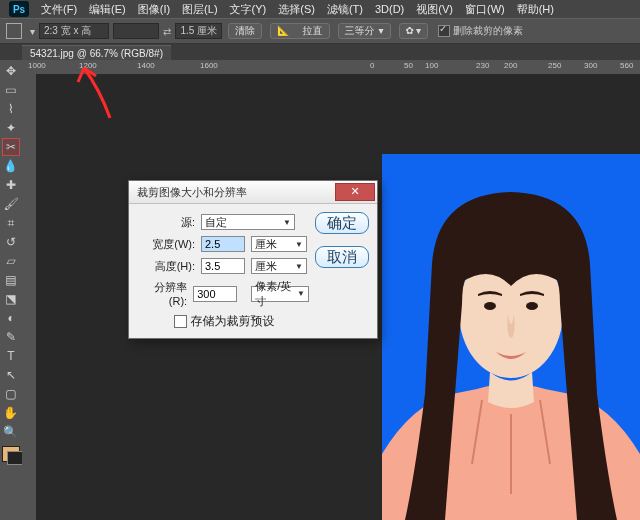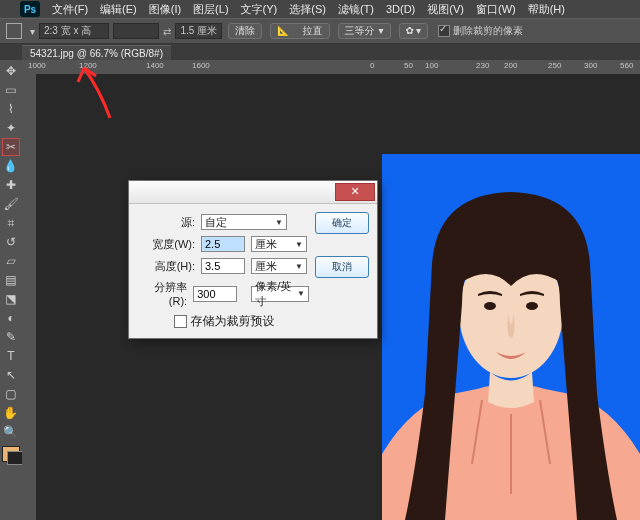--- a/index.html
+++ b/index.html
@@ -1,17 +1,17 @@
 <!DOCTYPE html>
 <html><head>
 <meta charset="utf-8">
 <style>
   html,body{margin:0;padding:0;width:640px;height:520px;background:#474747;font-family:"Microsoft YaHei",Tahoma,sans-serif;font-size:11px;color:#d6d6d6;overflow:hidden}
   
-  #menubar{height:18px;background:#454545;display:flex;align-items:center;padding-left:20px;font-size:11px;color:#e8e8e8}
+  #menubar{height:18px;background:#454545;display:flex;align-items:center;padding-left:9px;font-size:11px;color:#e8e8e8}
   #menubar .ps{width:20px;height:16px;background:#001d26;border-radius:3px;display:flex;align-items:center;justify-content:center;color:#4fc4ff;font-weight:bold;font-size:10px;margin-right:8px}
   #menubar span.mi{margin-right:4px;padding:1px 4px;cursor:default}
   
   #optbar{height:24px;background:#525252;border-top:1px solid #606060;border-bottom:1px solid #353535;display:flex;align-items:center;padding-left:6px;font-size:10px;color:#c9c9c9}
   #optbar .croptool{width:14px;height:14px;border:1px solid #aaa;margin-right:6px}
   #optbar .fld{background:#3a3a3a;border:1px solid #2a2a2a;height:14px;line-height:14px;padding:0 4px;margin:0 2px;color:#avavav;font-size:10px;min-width:36px;display:inline-block}
   #optbar .btn{background:#5a5a5a;border:1px solid #717171;border-radius:3px;height:14px;line-height:14px;padding:0 6px;margin:0 4px;color:#dcdcdc;font-size:10px;display:inline-flex;align-items:center}
   #optbar .chk{width:10px;height:10px;border:1px solid #8a8a8a;margin:0 3px 0 6px;background:#3a3a3a;display:inline-block;position:relative}
   #optbar .chk.checked::after{content:"✓";position:absolute;top:-3px;left:0;color:#cfcfcf;font-size:10px}
   
@@ -39,21 +39,21 @@
   #dlg .titlebar .x{margin-left:auto;width:38px;height:16px;background:#c75050;color:#fff;text-align:center;font-size:11px;line-height:15px;border:1px solid #a03838;border-radius:0 0 0 0}
   #dlg .body{padding:10px 10px 8px 10px;position:relative}
   #dlg .row{display:flex;align-items:center;margin-bottom:6px}
   #dlg .lab{width:56px;text-align:right;margin-right:6px;color:#222;font-size:11px}
   #dlg input.txt,#dlg .dd{height:16px;border:1px solid #888;background:#fff;font-size:11px;padding:0 3px;box-sizing:border-box}
   #dlg .dd{display:inline-flex;align-items:center;justify-content:space-between}
   #dlg .dd .arr{font-size:8px;color:#333;margin-left:4px}
   #dlg .okcol{position:absolute;right:8px;top:8px;display:flex;flex-direction:column;gap:6px}
   
   #dlg .body{padding-right:68px}
-  #dlg .pbtn{width:52px;height:20px;background:linear-gradient(#fafdff,#d9ecff);border:1px solid #3c7fb1;border-radius:3px;font-size:10px;color:#1a3d5c;display:flex;align-items:center;justify-content:center;margin-bottom:16px}
+  #dlg .pbtn{width:52px;height:20px;background:linear-gradient(#fafdff,#d9ecff);border:1px solid #3c7fb1;border-radius:9px;font-size:15px;color:#1a3d5c;display:flex;align-items:center;justify-content:center;margin-bottom:6px}
   #dlg .chkrow{display:flex;align-items:center;justify-content:center;margin-top:4px;font-size:12px;color:#222}
   #dlg .chkrow .cb{width:11px;height:11px;border:1px solid #707070;background:#fff;margin-right:4px}
   
   .skin{fill:#f5d6be}
   .hair{fill:#2b1812}
   .shirt{fill:#f6a890}
   .eye{fill:#2b1812}
   .lip{fill:#d77a6a}
 </style>
 </head>
@@ -124,22 +124,22 @@
     <div class="t">↖</div>
     <div class="t">▢</div>
     <div class="t">✋</div>
     <div class="t">🔍</div>
     <div class="sw"></div>
   </div>
 
   <div id="ruler-h">
     <span style="left:6px">1000</span>
     <span style="left:57px">1200</span>
-    <span style="left:124px">1400</span>
-    <span style="left:170px">1600</span>
+    <span style="left:115px">1400</span>
+    <span style="left:178px">1600</span>
     <span style="left:348px">0</span>
     <span style="left:382px">50</span>
     <span style="left:403px">100</span>
     <span style="left:454px">230</span>
     <span style="left:482px">200</span>
     <span style="left:526px">250</span>
     <span style="left:562px">300</span>
     <span style="left:598px">560</span>
   </div>
   <div id="ruler-v"></div>
@@ -174,31 +174,32 @@
     </div>
   </div>
 
   <svg id="arrow" viewBox="0 0 60 60">
     <path d="M50 58 Q40 30 24 8" stroke="#ff2a2a" stroke-width="3" fill="none"></path>
     <path d="M24 8 L18 22 M24 8 L36 16" stroke="#ff2a2a" stroke-width="3" fill="none"></path>
   </svg>
 
   <div id="dlg">
     <div class="titlebar">
+      <span>裁剪图像大小和分辨率</span>
       <div class="x">✕</div>
     </div>
     <div class="body">
       <div class="okcol">
         <div class="pbtn">确定</div>
         <div class="pbtn">取消</div>
       </div>
 
       <div class="row">
         <div class="lab">源:</div>
-        <div class="dd" style="width:86px">
+        <div class="dd" style="width:94px">
           <span>自定</span>
             <span class="arr">▼</span>
         </div>
       </div>
 
       <div class="row">
         <div class="lab">宽度(W):</div>
         <input class="txt" style="width: 44px; background: rgb(191, 224, 255);" value="2.5">
         <div class="dd" style="width:56px;margin-left:6px">
           <span>厘米</span>

